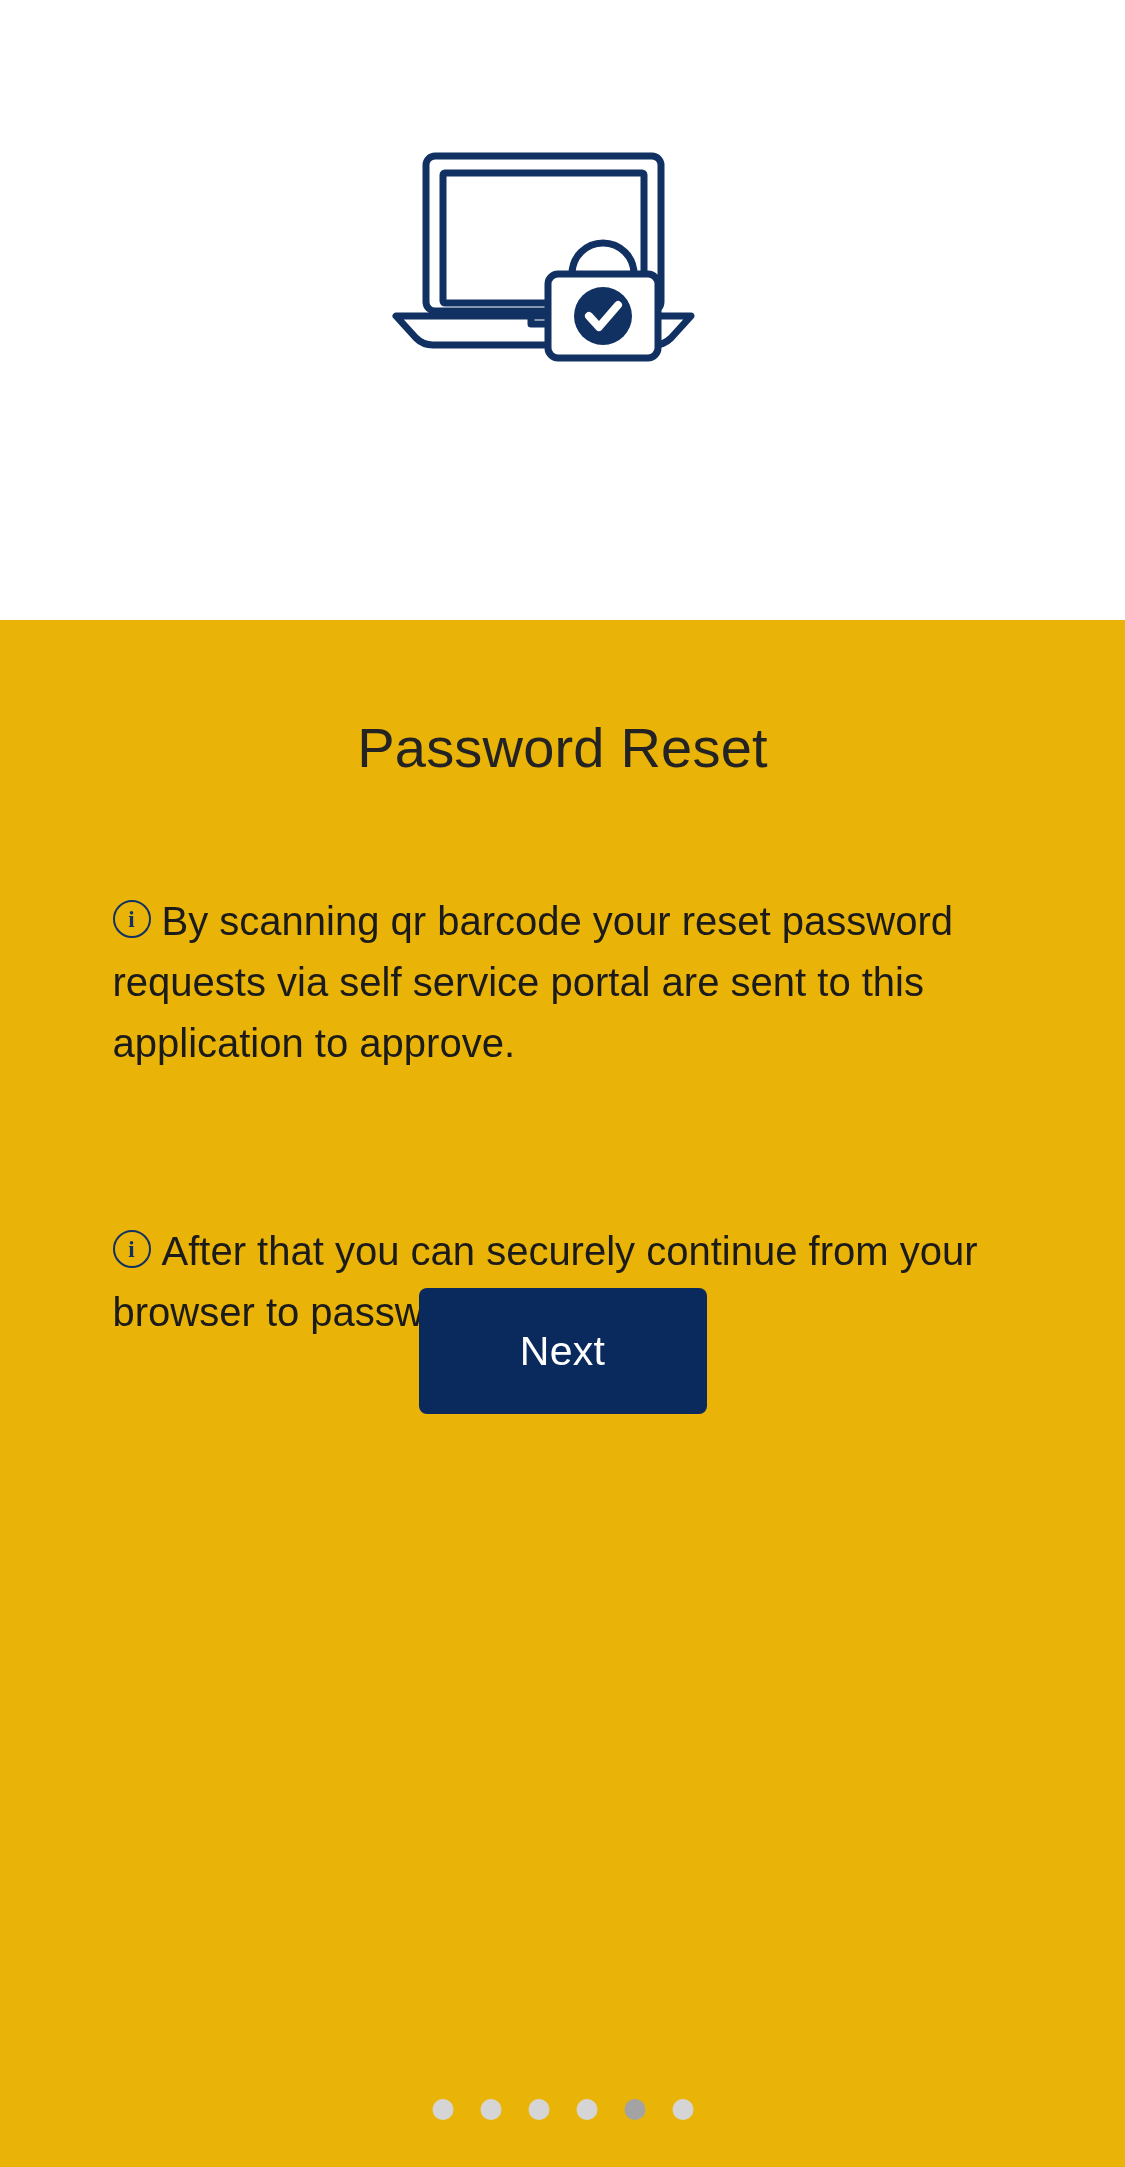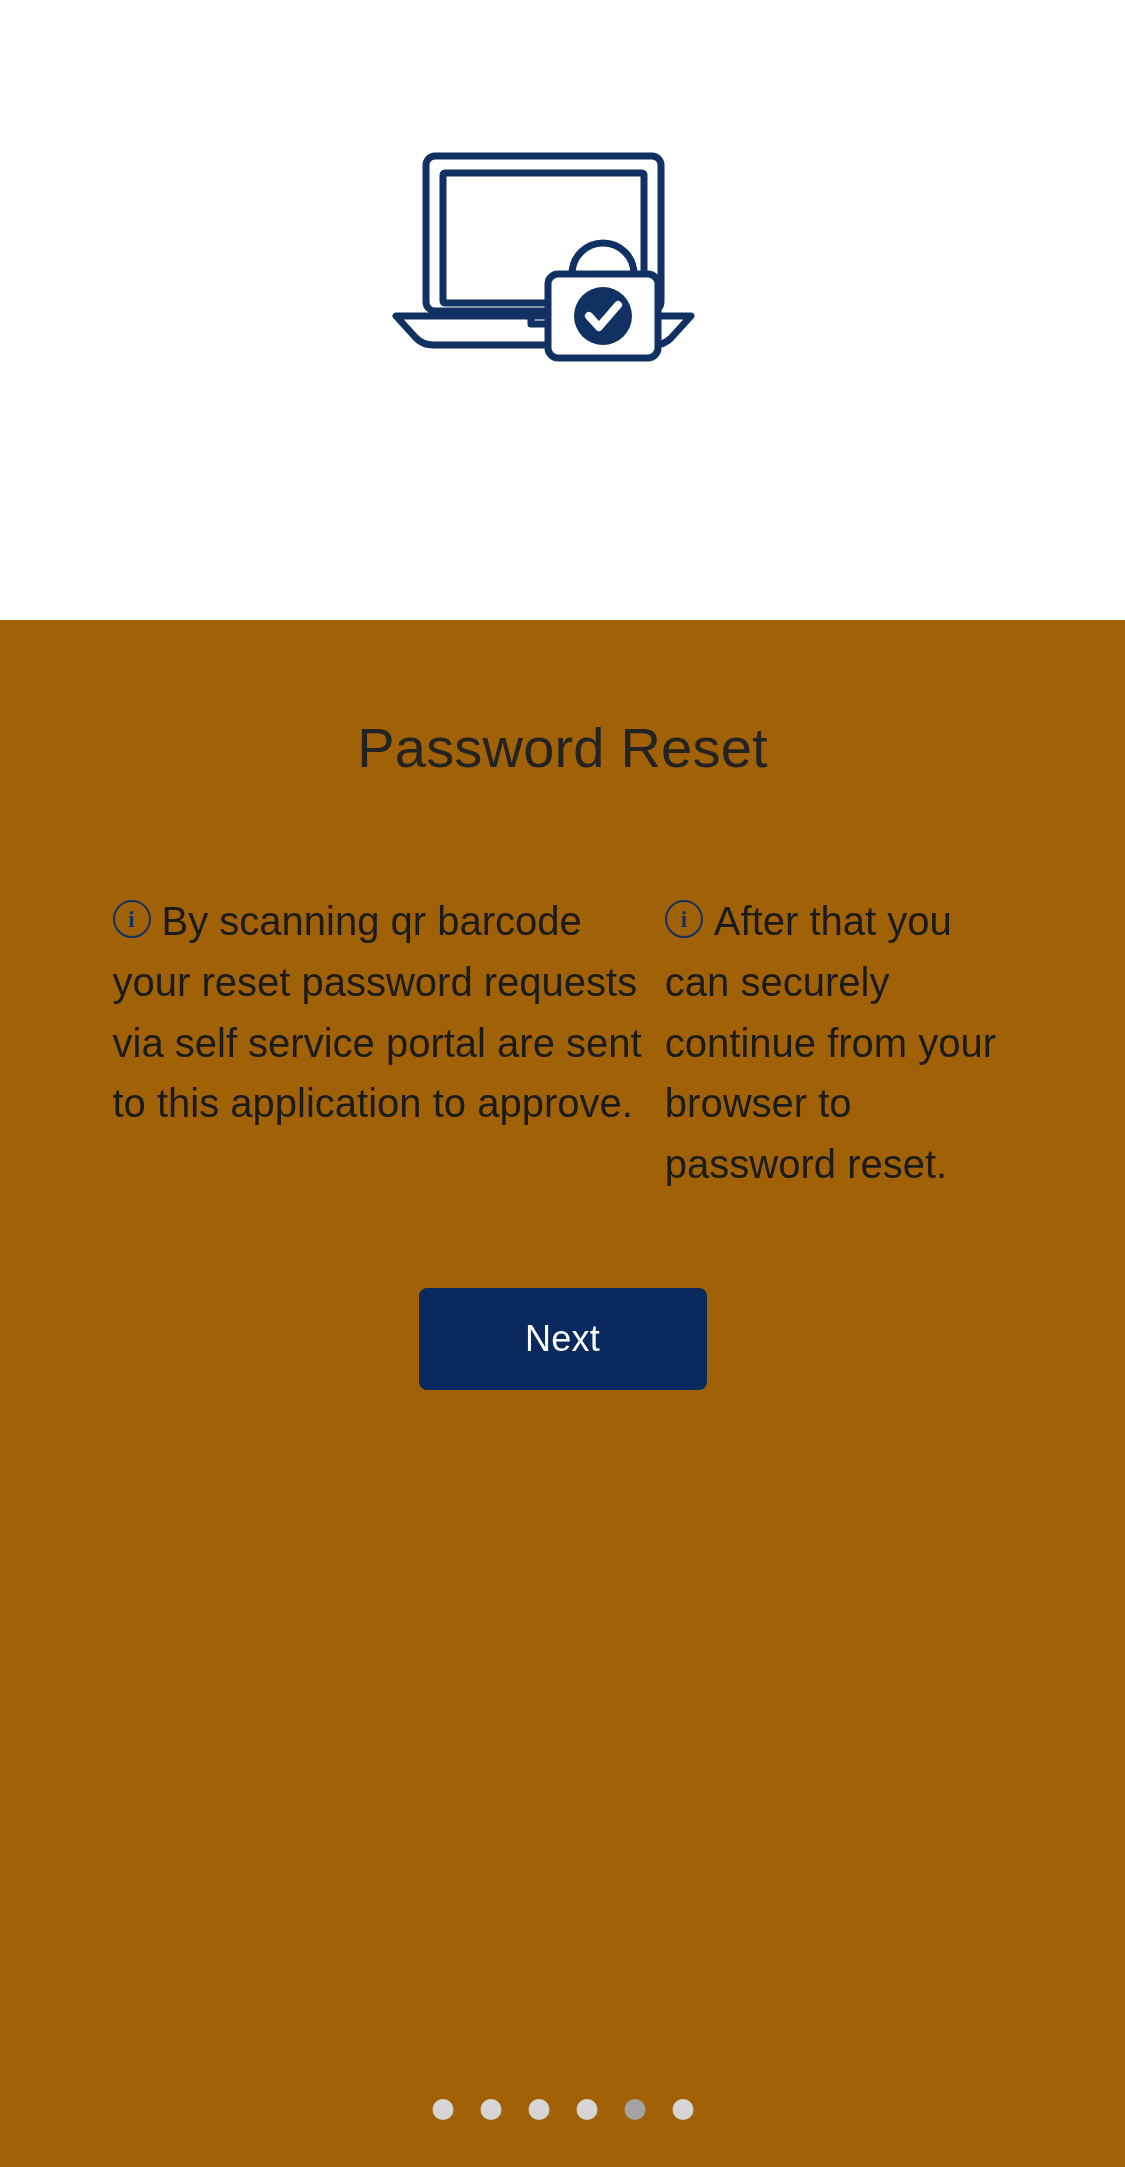--- a/index.html
+++ b/index.html
@@ -47,41 +47,41 @@
     color: #2b2b2b;
     letter-spacing: 0.5px;
     line-height: 1;
   }
 
   
   .panel {
     position: relative;
     width: 100%;
     flex: 1 1 auto;
-    background: #a16207;
+    background: #eab308;
     display: flex;
     flex-direction: column;
     align-items: center;
   }
 
   .panel-title {
     margin-top: 100px;
     font-size: 56px;
     font-weight: 400;
     color: #232323;
     letter-spacing: 0.2px;
     line-height: 1;
   }
 
   .info-list {
     width: 900px;
     margin-top: 75px;
     display: flex;
-    flex-direction: row;
-    gap: 20px;
+    flex-direction: column;
+    gap: 68px;
   }
 
   .info-item {
     display: block;
     font-size: 40px;
     line-height: 1.52;
     color: #1b1b1b;
     font-weight: 400;
     text-align: left;
   }
@@ -117,27 +117,27 @@
     display: inline;
   }
 
   
   .next-button {
     position: absolute;
     left: 50%;
     transform: translateX(-50%);
     top: 668px;
     width: 288px;
-    height: 102px;
+    height: 126px;
     background: #0a2a5e;
     border: none;
     border-radius: 8px;
     color: #ffffff;
     font-family: "Liberation Sans", sans-serif;
-    font-size: 36px;
+    font-size: 41px;
     font-weight: 400;
     letter-spacing: 0.3px;
     cursor: pointer;
     display: flex;
     align-items: center;
     justify-content: center;
     padding: 0;
   }
 
   

